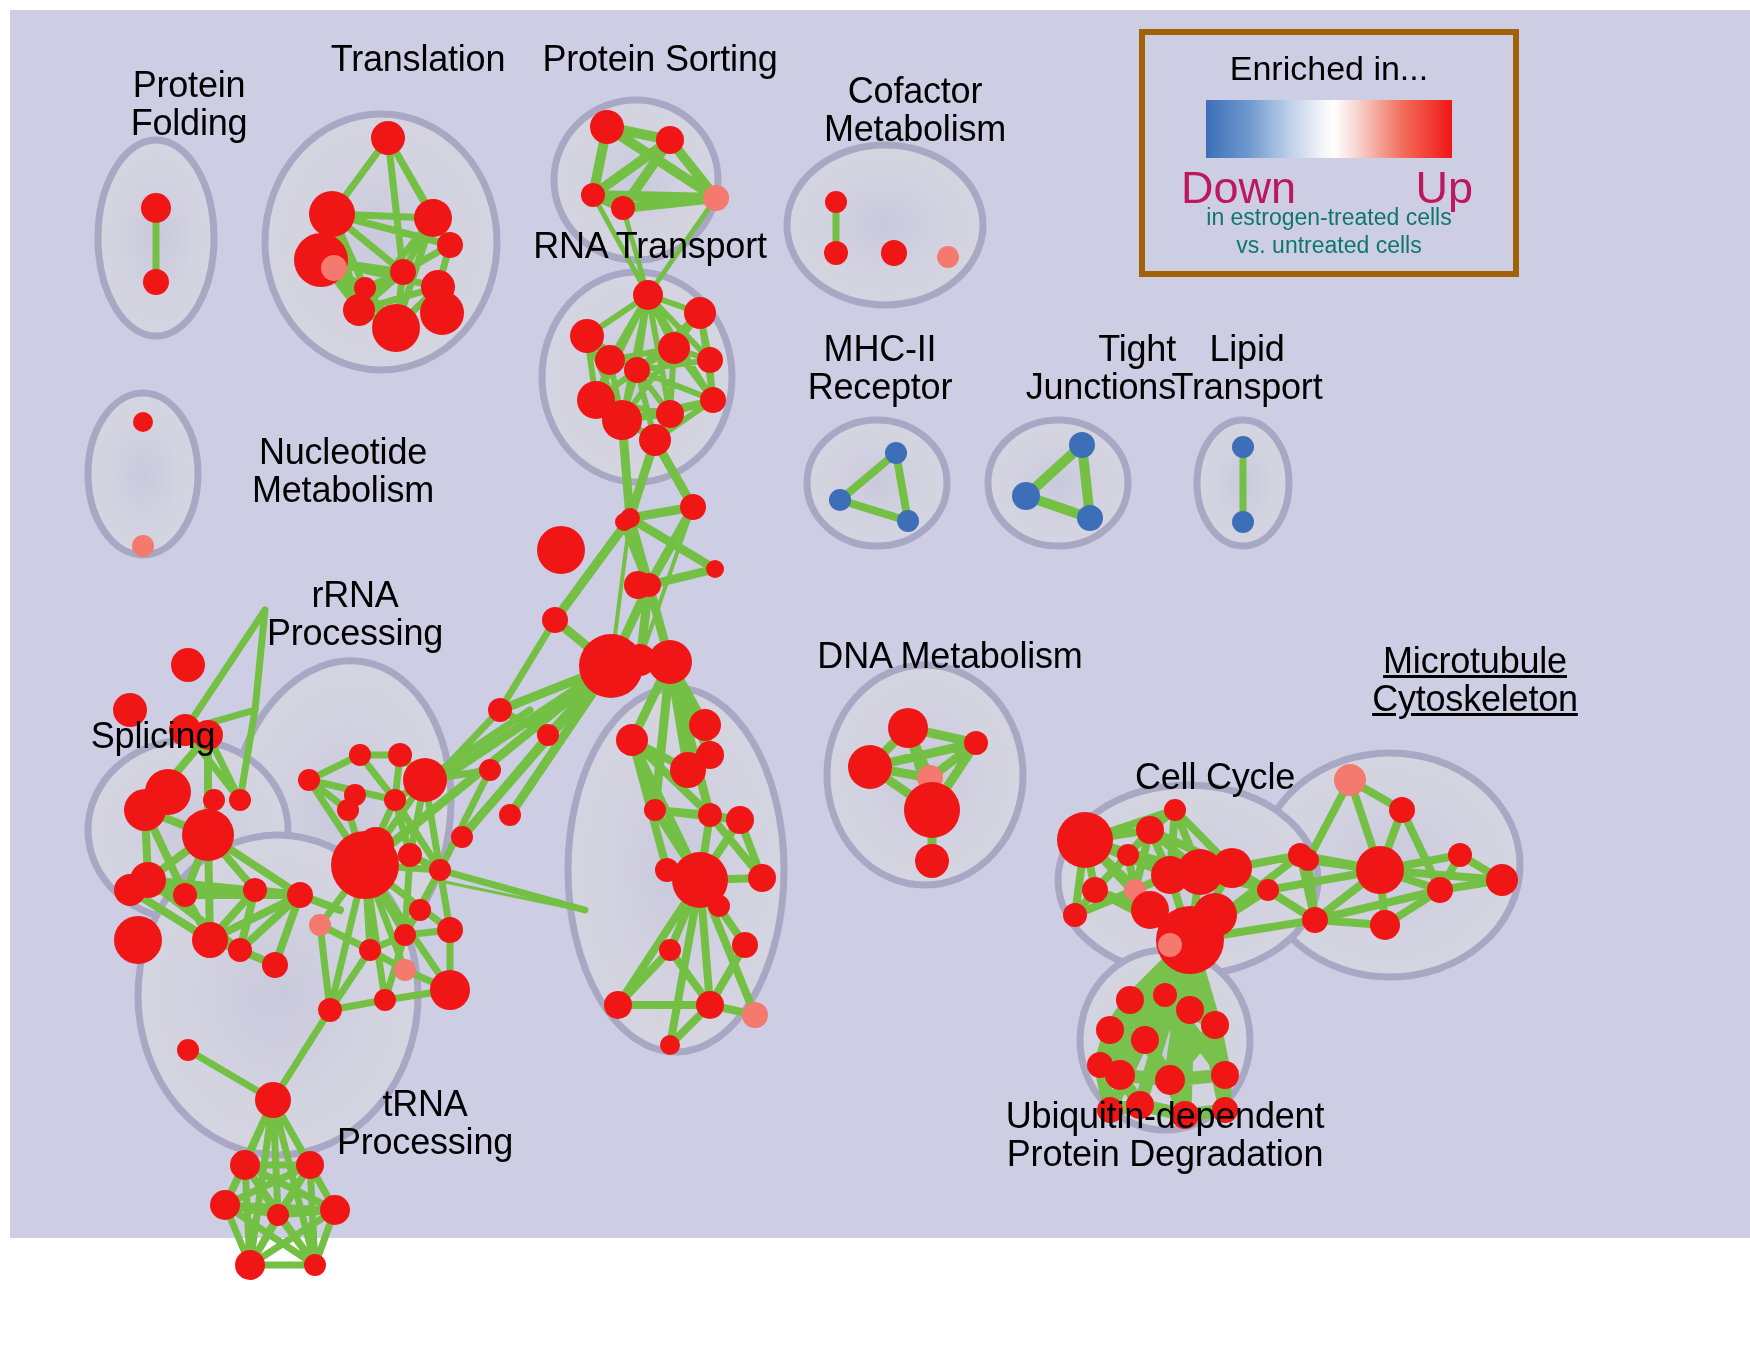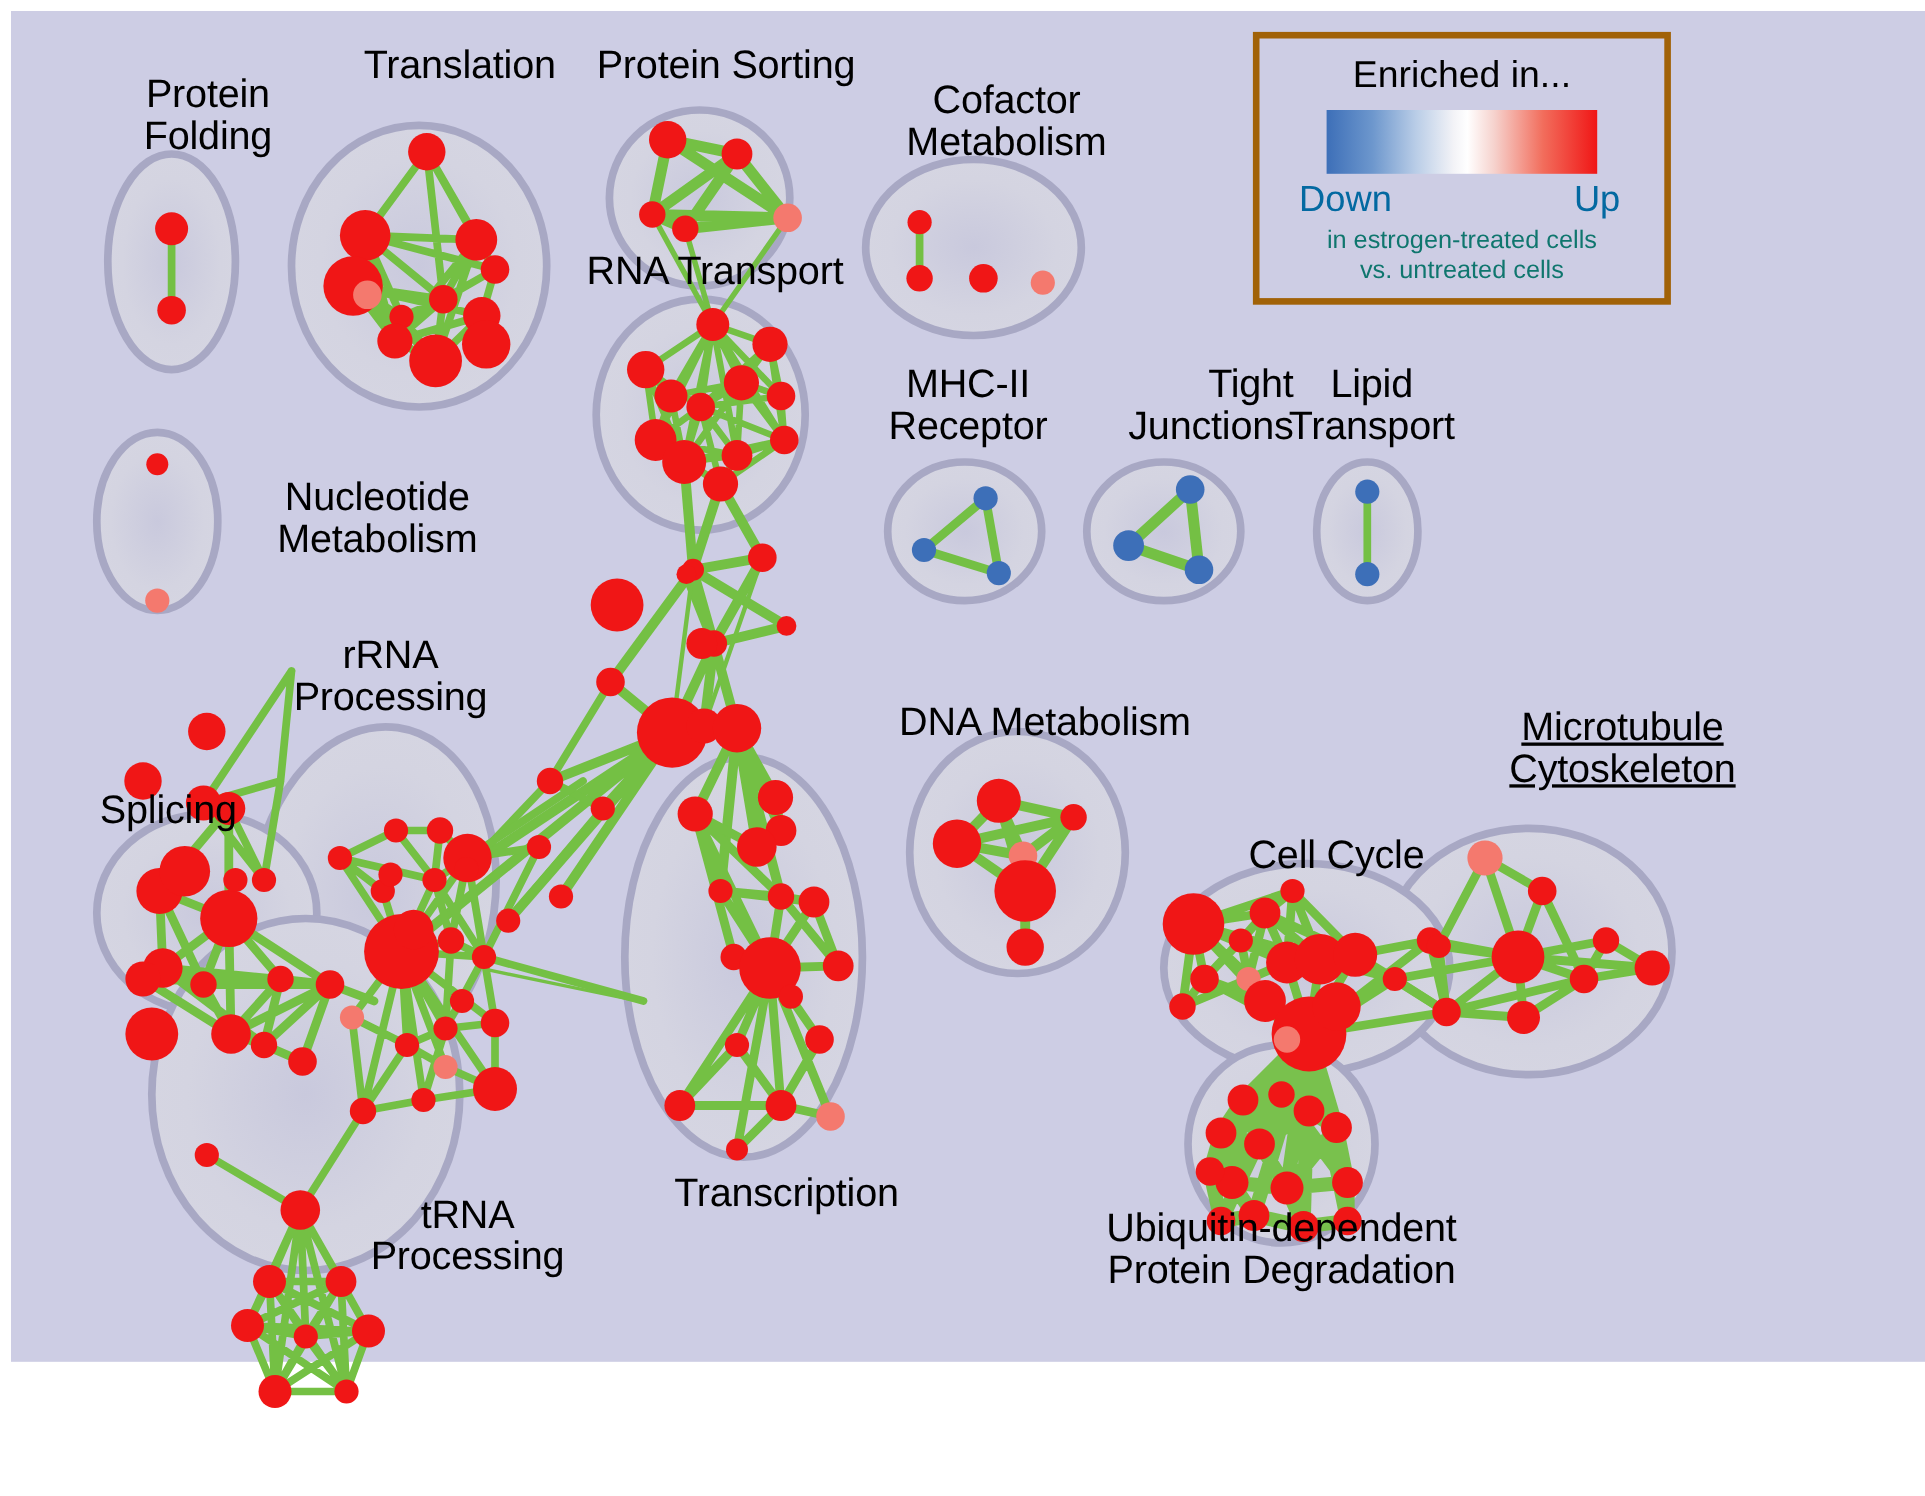--- a/index.html
+++ b/index.html
@@ -46,21 +46,21 @@
     margin:12px auto 0 auto;
     width:246px;height:58px;
     background:linear-gradient(to right,
        #3d6fb8 0%, #6d97cd 17%, #b9cde7 33%,
        #f3f3f7 47%, #ffffff 52%, #f6d2cd 62%,
        #f26d5c 80%, #f01616 100%);
   }
   #legend .ends{
     position:relative;width:300px;margin:4px auto 0 auto;height:40px;
   }
-  #legend .ends span{position:absolute;font-size:33px;color:#0369a1;top:0;}
+  #legend .ends span{position:absolute;font-size:45px;color:#be185d;top:0;}
   #legend .ends .down{left:2px;}
   #legend .ends .up{right:6px;}
   #legend .sub{font-size:23px;color:#0f766e;line-height:1.15;margin-top:2px;}
 </style>
 </head>
 <body>
 
 <div id="stage">
   <div id="canvas">
 
@@ -545,21 +545,20 @@
 Junctions</div>
     <div class="cluster-label" style="left:1122px;top:320px;width:230px;">Lipid
 Transport</div>
     <div class="cluster-label" style="left:230px;top:566px;width:230px;">rRNA
 Processing</div>
     <div class="cluster-label" style="left:48px;top:707px;width:190px;">Splicing</div>
     <div class="cluster-label" style="left:795px;top:627px;width:290px;">DNA Metabolism</div>
     <div class="cluster-label" style="left:1300px;top:632px;width:330px;text-decoration:underline;">Microtubule
 Cytoskeleton</div>
     <div class="cluster-label" style="left:1090px;top:748px;width:230px;">Cell Cycle</div>
-    <div class="cluster-label" style="left:565px;top:1055px;width:280px;">Transcription</div>
     <div class="cluster-label" style="left:300px;top:1075px;width:230px;">tRNA
 Processing</div>
     <div class="cluster-label" style="left:975px;top:1087px;width:360px;">Ubiquitin-dependent
 Protein Degradation</div>
 
     <div id="legend">
       <div class="title">Enriched in...</div>
       <div class="bar"></div>
       <div class="ends">
         <span class="down">Down</span>

